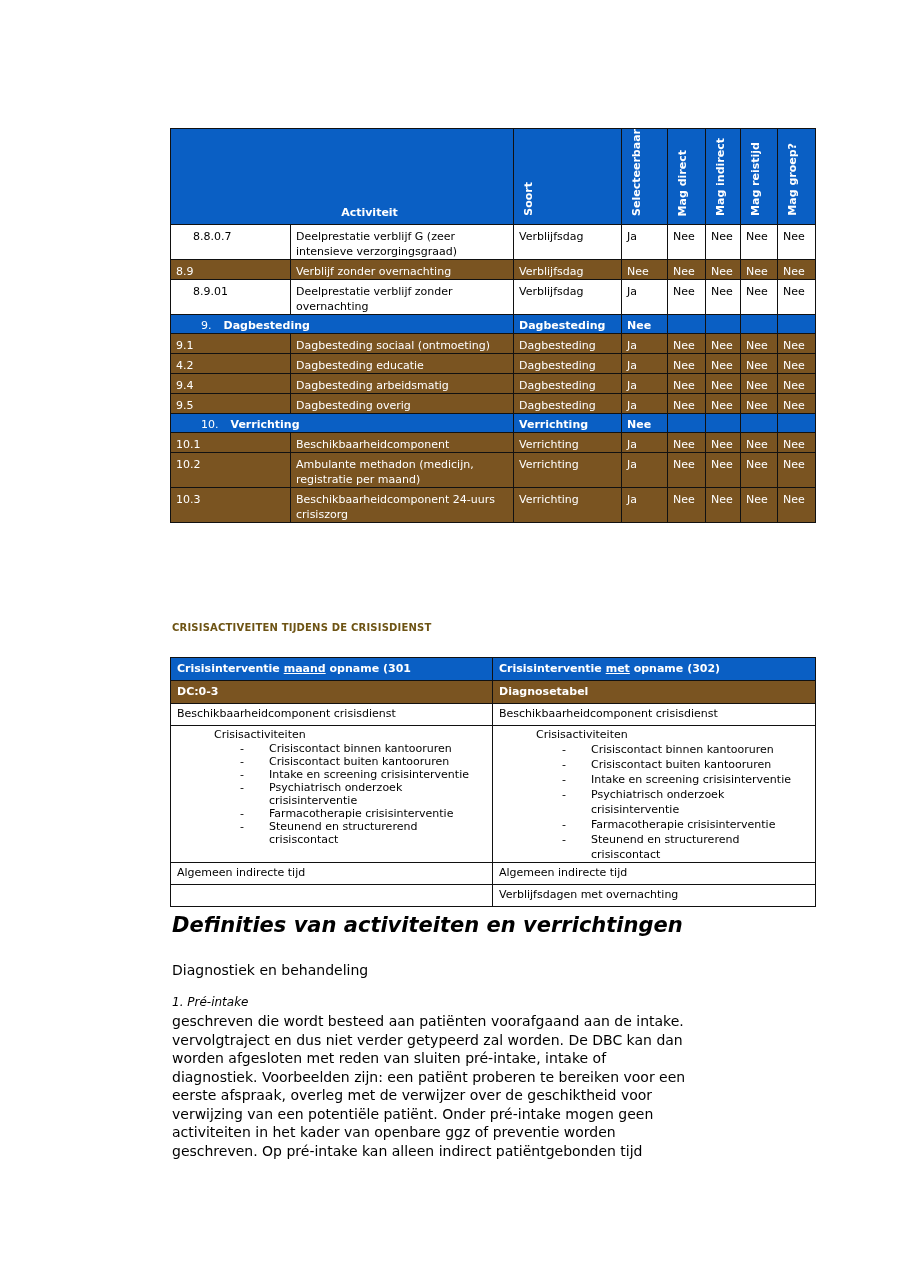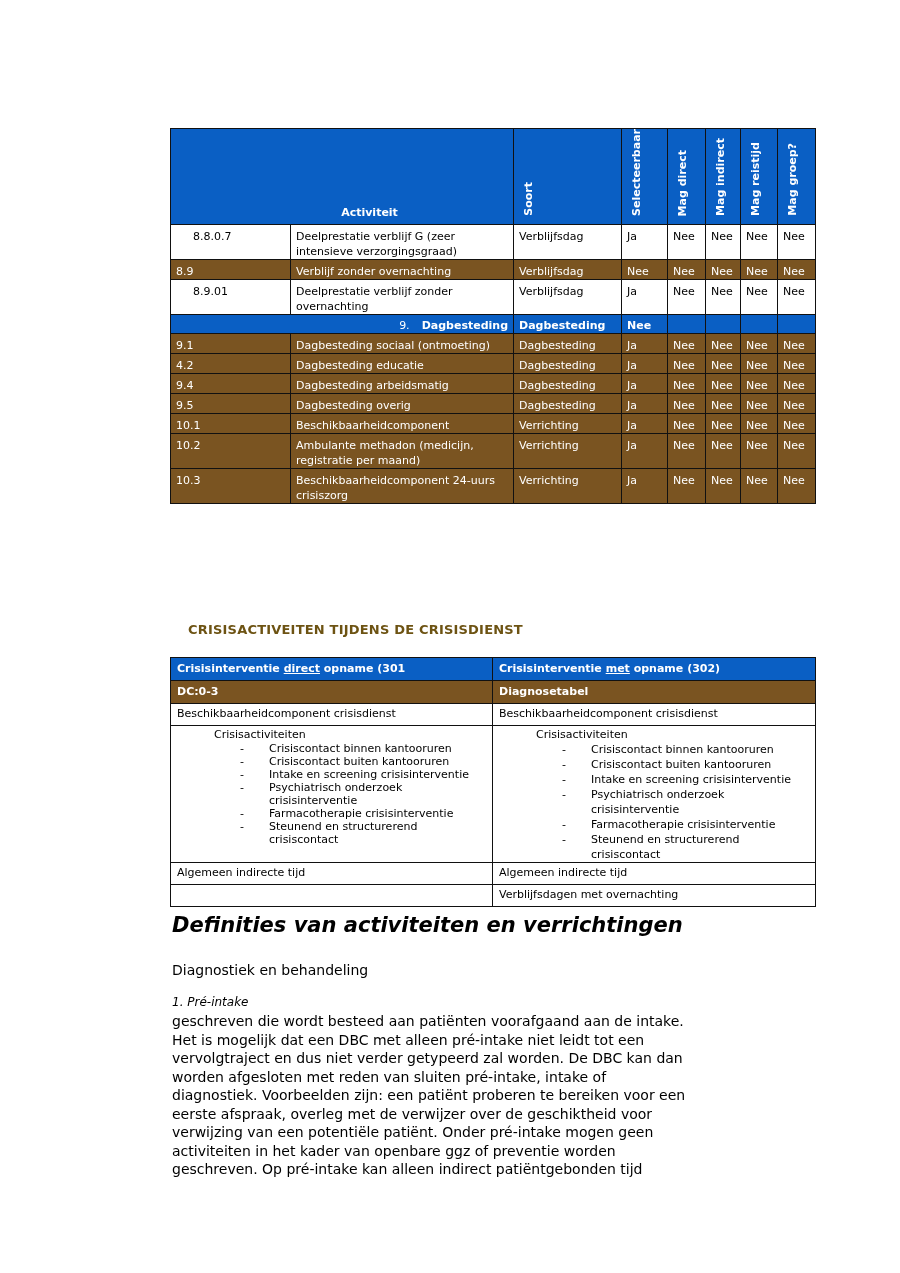--- a/index.html
+++ b/index.html
@@ -6,24 +6,24 @@
   body { width:900px; height:1273px; position:relative; overflow:hidden; font-family:"DejaVu Sans", sans-serif; color:#000; }
   .t1 { position:absolute; left:170px; top:128px; width:645px; border-collapse:collapse; table-layout:fixed; font-size:11px; }
   .t1 td, .t1 th { border:1.5px solid #111; padding:0 5px; vertical-align:top; line-height:15px; }
   .t1 th { background:#0a5fc4; color:#fff; font-weight:bold; vertical-align:bottom; padding-bottom:4px; }
   .t1 .hdr { height:88px; }
   .rot { writing-mode:vertical-rl; transform:rotate(180deg); white-space:nowrap; font-size:11px; display:inline-block; margin-left:2px; }
   .t1 tr.w td { background:#fff; color:#000; padding-top:4px; }
   .t1 tr.b td { background:#7a5421; color:#fff; padding-top:4px; }
   .t1 tr.s td { background:#0a5fc4; color:#fff; font-weight:bold; padding-top:3px; }
   .ind { padding-left:22px !important; }
-  .sec-ind { padding-left:30px !important;text-align:right; }
+  .sec-ind { padding-left:30px !important; }
   .r1 { height:34px; } .r2 { height:18px; }
 
-  .h2 { position:absolute; left:172px; top:622px; font-size:13px; font-weight:bold; color:#6d5313; letter-spacing:0.2px;margin-left:16px; }
+  .h2 { position:absolute; left:172px; top:622px; font-size:10px; font-weight:bold; color:#6d5313; letter-spacing:0.2px; }
 
   .t2 { position:absolute; left:170px; top:657px; width:645px; border-collapse:collapse; table-layout:fixed; font-size:11px; }
   .t2 td { border:1.5px solid #111; padding:2px 6px 0 6px; vertical-align:top; line-height:14px; }
   .t2 tr.blue td { background:#0a5fc4; color:#fff; font-weight:bold; height:18px; padding-top:4px; }
   .t2 tr.brown td { background:#7a5421; color:#fff; font-weight:bold; height:18px; padding-top:4px; }
   .t2 tr.plain td { height:18px; padding-top:3px; }
   .t2 tr.list td { height:106px;padding-left:43px; }
   .t2 u { text-decoration:underline; }
   .t2 ul { list-style:none; margin:0; padding:0; }
   .t2 li { position:relative; padding-left:55px; line-height:13px; }
@@ -134,20 +134,29 @@
       <tr class="b r2">
         <td>9.5</td>
         <td>Dagbesteding overig</td>
         <td>Dagbesteding</td>
         <td>Ja</td>
         <td>Nee</td>
         <td>Nee</td>
         <td>Nee</td>
         <td>Nee</td>
       </tr>
+      <tr class="s r2">
+        <td colspan="2" class="sec-ind"><span style="font-weight: normal; margin-right: 12px;">10.</span><span>Verrichting</span></td>
+        <td>Verrichting</td>
+        <td>Nee</td>
+        <td></td>
+        <td></td>
+        <td></td>
+        <td></td>
+      </tr>
       <tr class="b r2">
         <td>10.1</td>
         <td>Beschikbaarheidcomponent</td>
         <td>Verrichting</td>
         <td>Ja</td>
         <td>Nee</td>
         <td>Nee</td>
         <td>Nee</td>
         <td>Nee</td>
       </tr>
@@ -176,21 +185,21 @@
 
 <div class="h2">CRISISACTIVEITEN TIJDENS DE CRISISDIENST</div>
 
 <table class="t2">
   <colgroup>
       <col style="width:322px">
       <col style="width:323px">
     </colgroup>
   <tbody>
       <tr class="blue">
-    <td><span>Crisisinterventie </span><u>direct</u><span> opname (301</span></td>
+    <td><span>Crisisinterventie </span><u>maand</u><span> opname (301</span></td>
     <td><span>Crisisinterventie </span><u>met</u><span> opname (302)</span></td>
   </tr>
   <tr class="brown">
     <td>DC:0-3</td>
     <td>Diagnosetabel</td>
   </tr>
   <tr class="plain">
     <td>Beschikbaarheidcomponent crisisdienst</td>
     <td>Beschikbaarheidcomponent crisisdienst</td>
   </tr>
@@ -227,21 +236,20 @@
     <td>Verblijfsdagen met overnachting</td>
   </tr>
 </tbody>
   </table>
 
 <div class="doc-title">Definities van activiteiten en verrichtingen</div>
 <div class="subhead">Diagnostiek en behandeling</div>
 <div class="item-title">1.  Pré-intake</div>
 <div class="para" id="para">
     <span class="line"><span>geschreven die wordt besteed aan patiënten voorafgaand aan de intake.</span><em></em><span></span></span>
-    <span class="line"><span>Het is mogelijk dat een DBC met alleen pré-intake niet leidt tot een</span><em></em><span></span></span>
     <span class="line"><span>vervolgtraject en dus niet verder getypeerd zal worden. De DBC kan dan</span><em></em><span></span></span>
     <span class="line"><span>worden afgesloten met reden van sluiten pré-intake, intake of</span><em></em><span></span></span>
     <span class="line"><span>diagnostiek. Voorbeelden zijn: een patiënt proberen te bereiken voor een</span><em></em><span></span></span>
     <span class="line"><span>eerste afspraak, overleg met de verwijzer over de geschiktheid voor</span><em></em><span></span></span>
     <span class="line"><span>verwijzing van een potentiële patiënt. Onder pré-intake mogen geen</span><em></em><span></span></span>
     <span class="line"><span>activiteiten in het kader van openbare ggz of preventie worden</span><em></em><span></span></span>
     <span class="line"><span>geschreven. Op pré-intake kan alleen indirect patiëntgebonden tijd</span><em></em><span></span></span>
   </div>
 
 </body></html>

